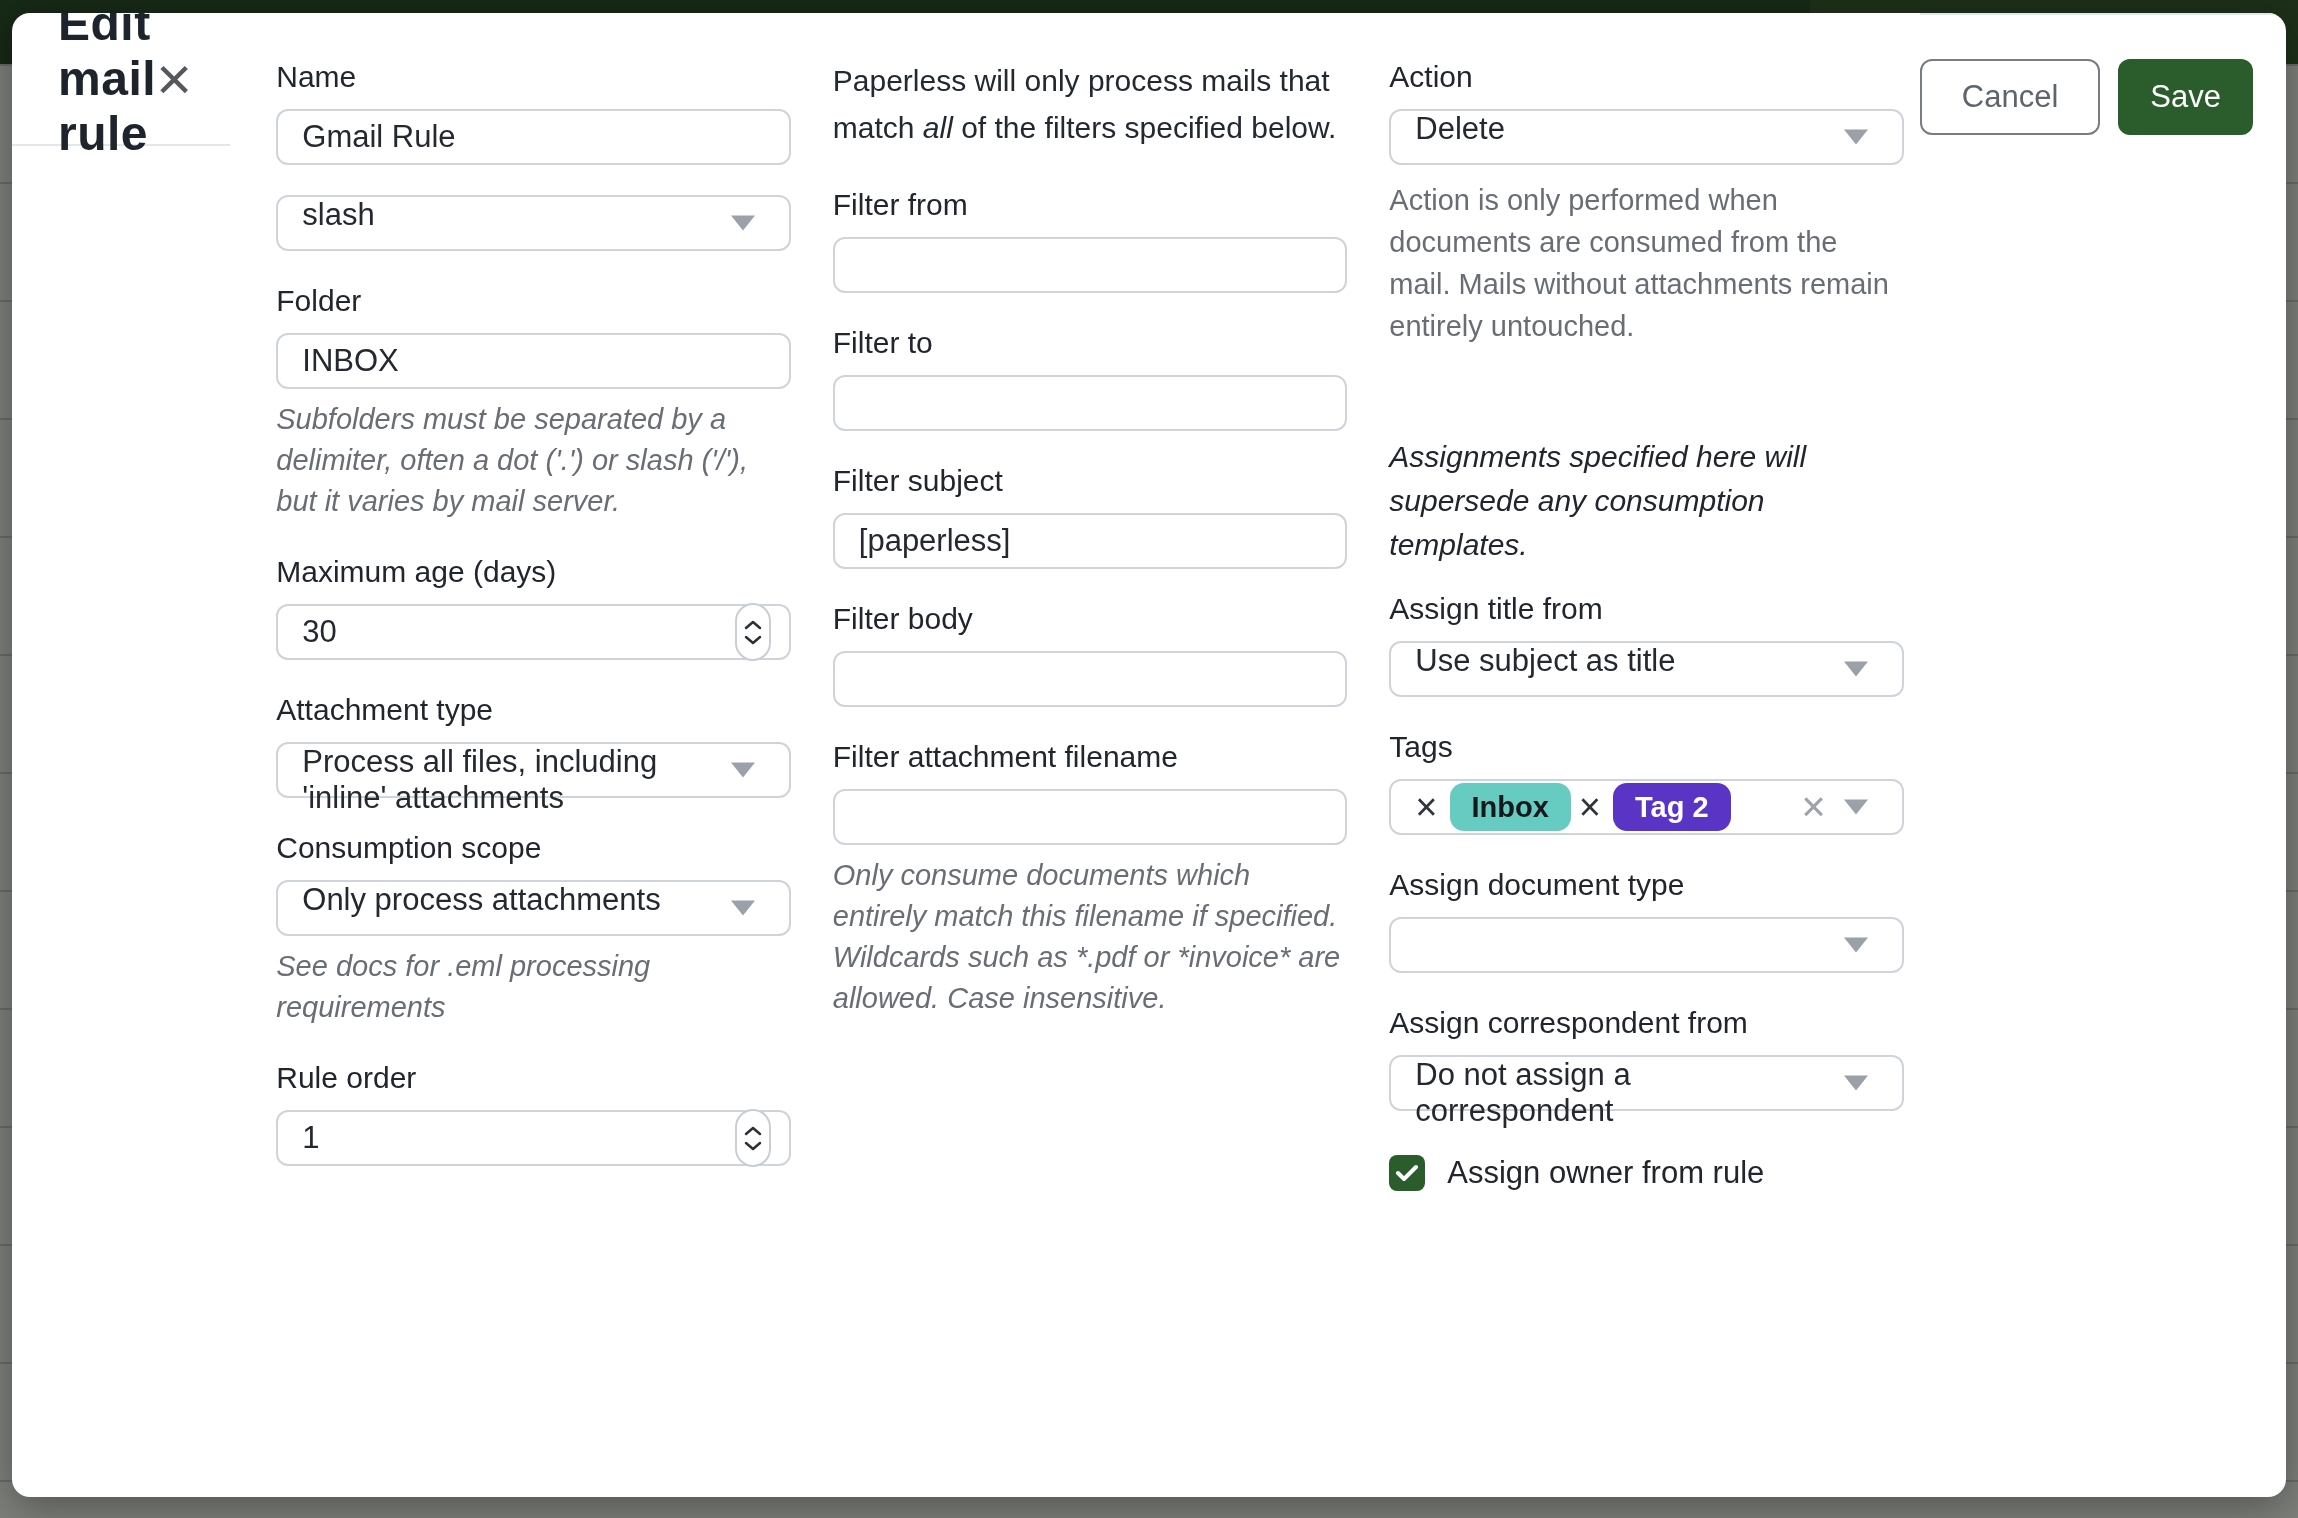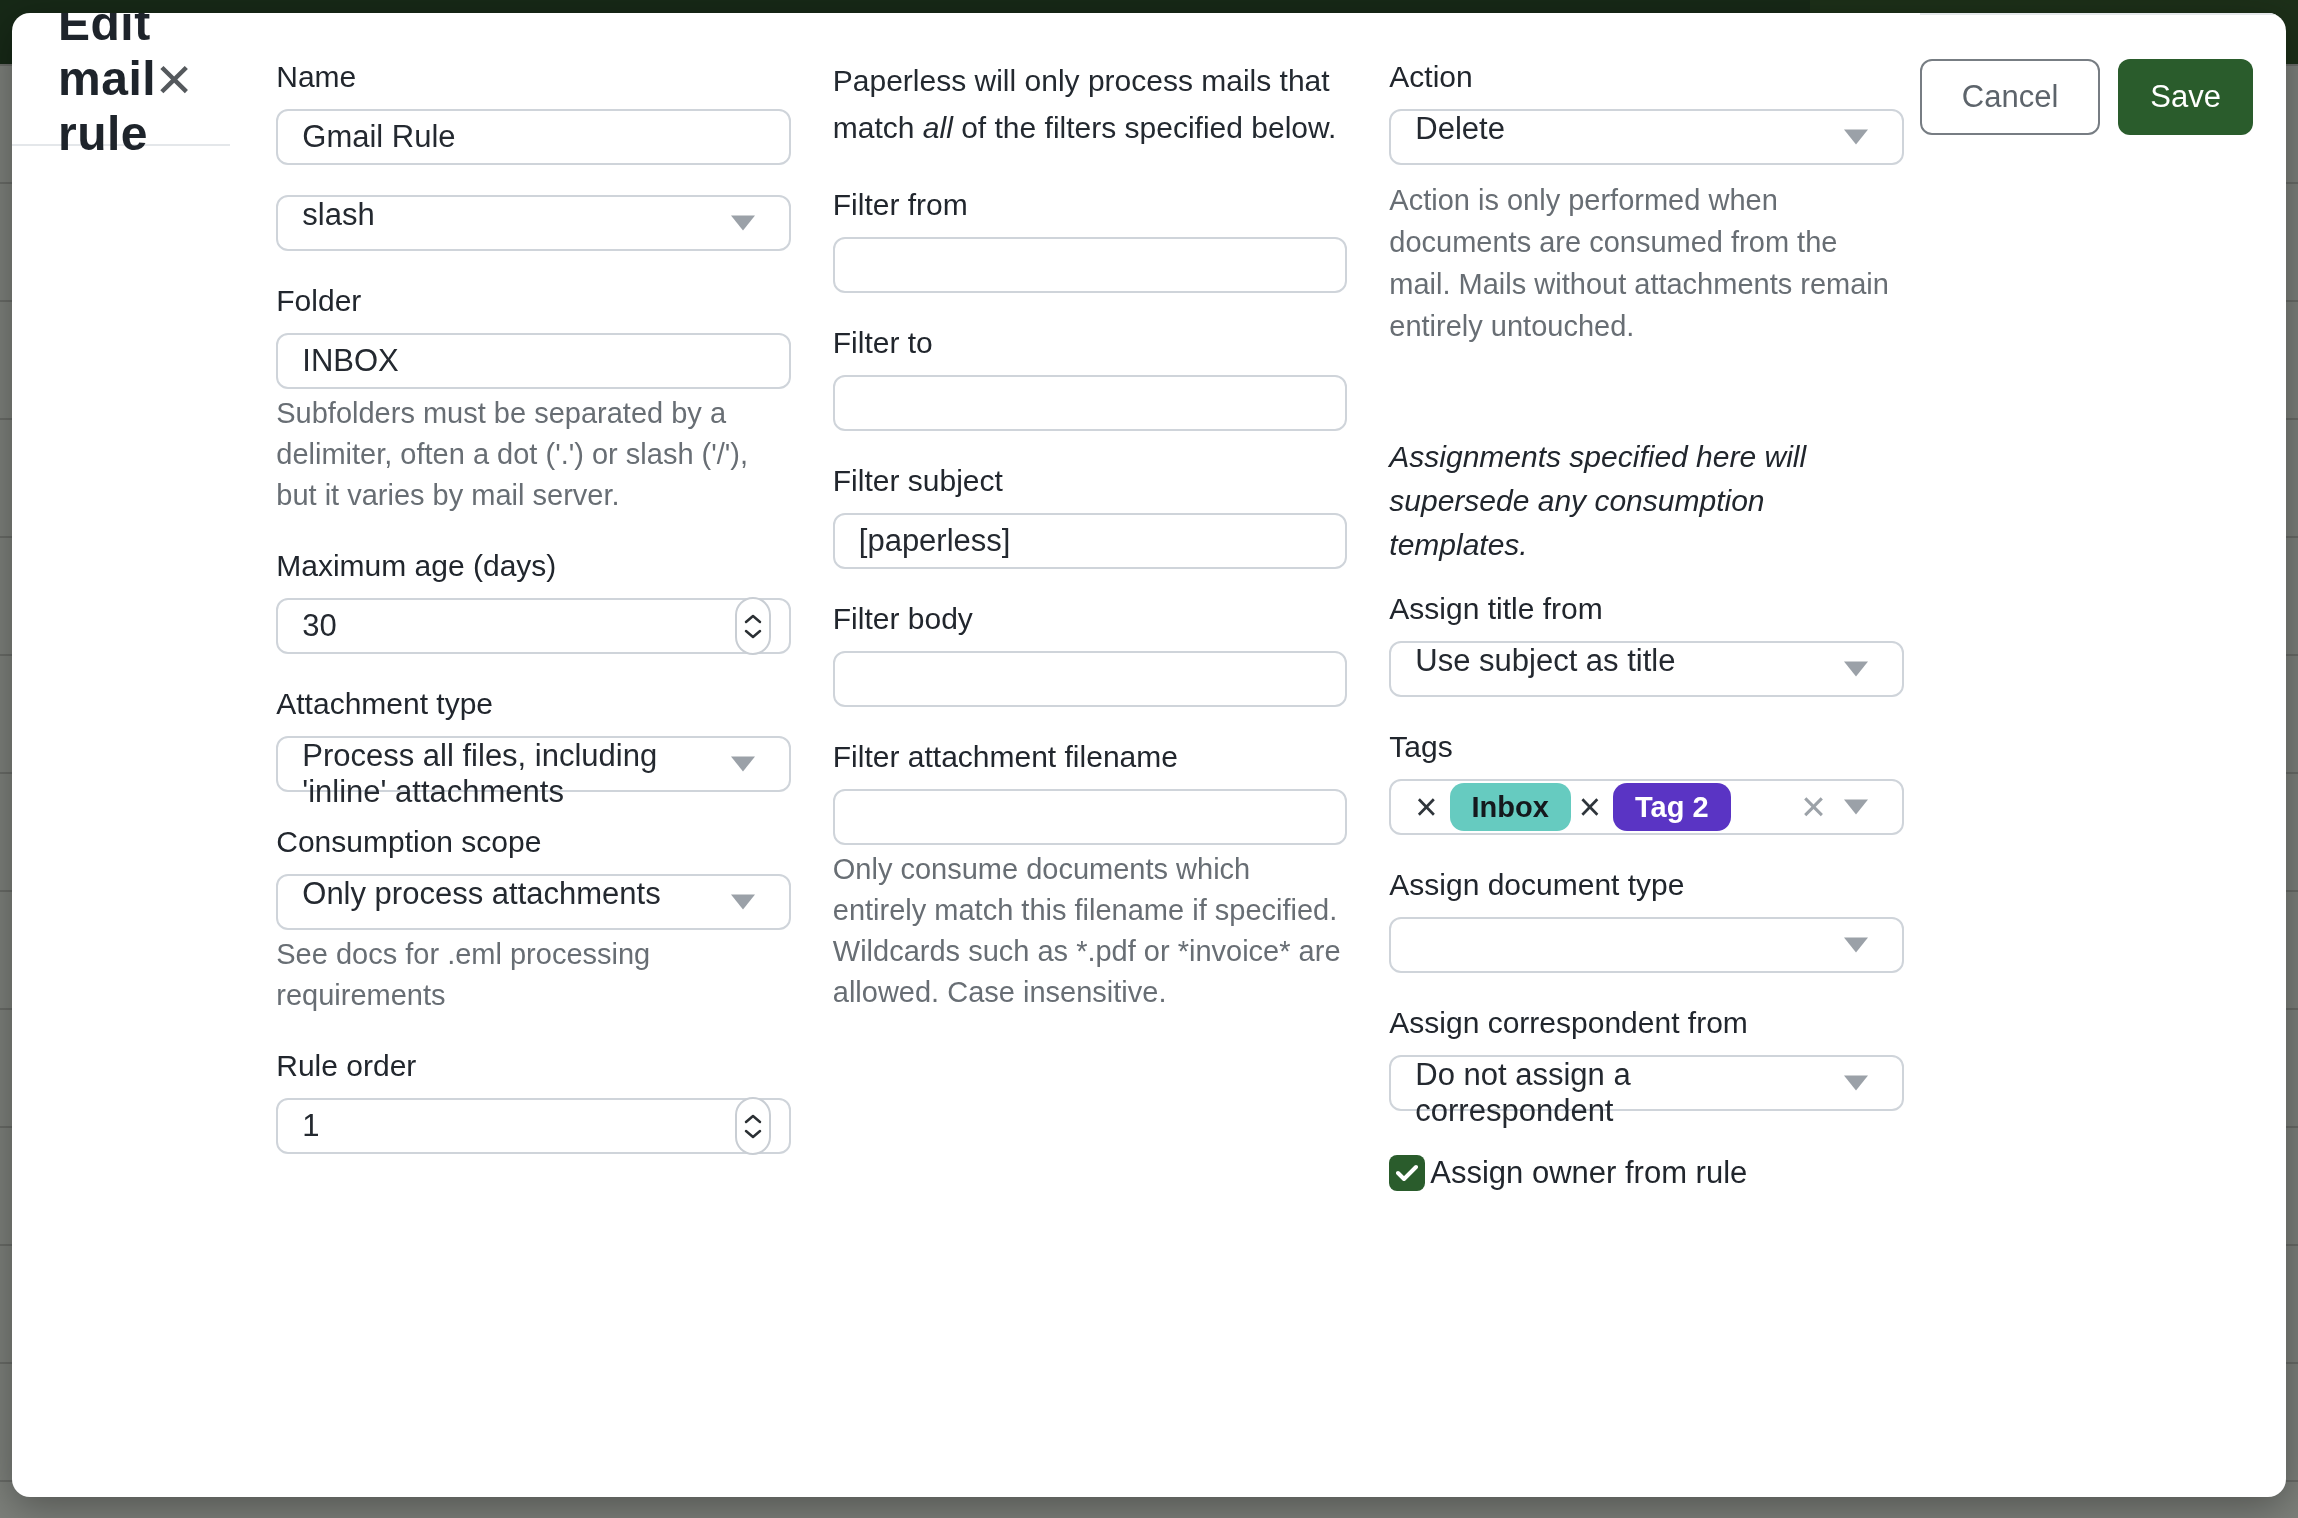--- a/index.html
+++ b/index.html
@@ -37,38 +37,38 @@
   input.num { padding-right:80px; }
   .select { display:flex; align-items:flex-start; padding:0 70px 0 24px; cursor:pointer; }
   .caret { position:absolute; right:34px; top:50%; transform:translateY(-50%);
            width:0; height:0; border-left:12px solid transparent; border-right:12px solid transparent;
            border-top:15px solid #9ba1a8; }
   .spinner { position:absolute; right:20px; top:50%; transform:translateY(-50%);
              width:36px; height:58px; border:2px solid #c9ced4; border-radius:18px; background:#fff;
              display:flex; flex-direction:column; align-items:center; justify-content:center; gap:5px;
              cursor:pointer; }
   .num-wrap { position:relative; }
-  .help { font-size:29px; line-height:41px; color:#686e74; margin-top:4px; }
+  .help { font-size:29px; line-height:41px; color:#686e74; margin-top:10px;font-style:italic; }
 
   .intro { font-size:30px; line-height:47px; color:#232930; margin-bottom:34px; }
   .intro em { font-style:italic; }
   .action-help { font-size:29px; line-height:42px; color:#686e74; margin-top:14px; }
   .assignments-note { margin:88px 0 22px; font-style:italic; font-size:30px;
                       line-height:44px; color:#21262d; }
 
   
   .tags-box { display:flex; align-items:center; padding:0 110px 0 16px; }
   .tag-remove { font-size:38px; color:#2f353b; padding:0 12px 0 8px; cursor:pointer; line-height:1; }
   .chip { height:48px; border-radius:14px; padding:0 22px; font-weight:700; font-size:29px;
           display:flex; align-items:center; white-space:nowrap; }
   .tags-clear { position:absolute; right:76px; top:50%; transform:translateY(-50%);
                 font-size:42px; color:#9ca2a8; cursor:pointer; line-height:1; }
 
   
-  .checkbox-row { display:flex; align-items:center; gap:5px; margin-top:44px; }
+  .checkbox-row { display:flex; align-items:center; gap:22px; margin-top:44px; }
   .checkbox { width:36px; height:36px; border-radius:8px; display:flex; align-items:center;
               justify-content:center; cursor:pointer; }
   .checkbox-label { font-size:31px; color:#21262d; }
 
   
   .modal-footer { flex:0 0 144px; border-top:2px solid #e4e7ea; display:flex;
                   justify-content:flex-end; align-items:flex-start; gap:18px;
                   padding:44px 33px 0 0; }
   .btn { height:76px; border-radius:12px; font-size:31px; font-family:inherit; cursor:pointer; }
   .btn-cancel { background:#fff; border:2px solid #777d83; color:#5d646b; padding:0 40px; }

